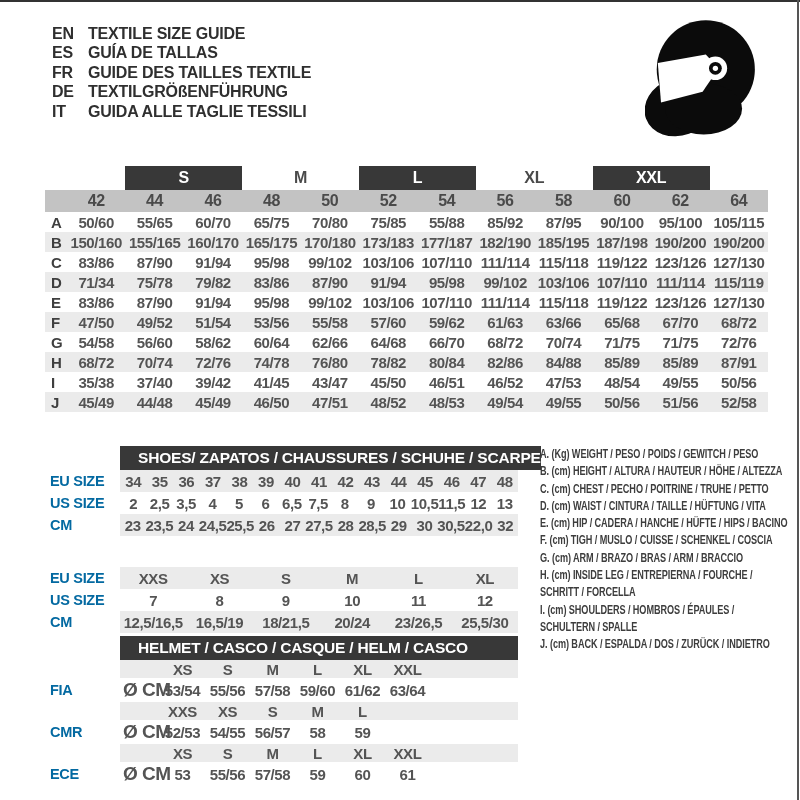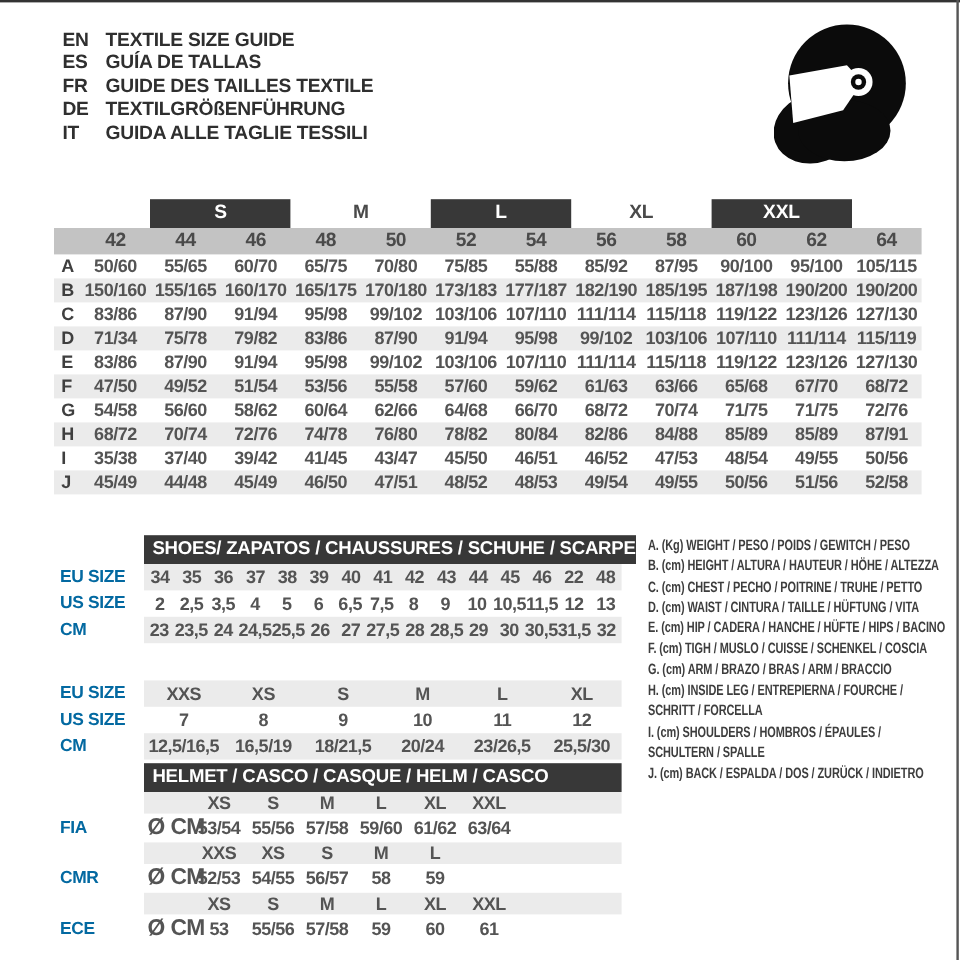--- a/index.html
+++ b/index.html
@@ -28,21 +28,21 @@
   .cols-row{height:22px;background:#c3c3c3;align-items:center;}
   .trow{height:20px;align-items:center;}
   .trow.alt{background:#ebebeb;}
   .cell{text-align:center;font-size:15px;letter-spacing:-0.4px;color:#545454;white-space:nowrap;}
   .lbl{text-align:left;padding-left:6px;color:#3f3f3f;}
   .col-num{font-size:16px;color:#4a4a4a;}
 
   
   .sub{position:absolute;left:45px;width:473px;}
   .sub-titlerow{display:grid;grid-template-columns:75px 1fr;height:24px;}
-  .sub-title{background:#383838;color:#fff;display:flex;align-items:center;padding-left:7px;font-size:15.5px;letter-spacing:-0.2px;white-space:nowrap;}
+  .sub-title{background:#383838;color:#fff;display:flex;align-items:center;padding-left:18px;font-size:15.5px;letter-spacing:-0.2px;white-space:nowrap;}
   .sub-row{display:grid;grid-template-columns:75px 1fr;height:22px;align-items:center;}
   .sub-lbl{font-size:14.5px;color:#0369a1;padding-left:5px;letter-spacing:-0.3px;white-space:nowrap;}
   .sub-vals{display:grid;align-items:center;height:100%;}
   .gray{background:#ebebeb;}
   .band-row{height:18px;}
   .std-row{height:24px;}
   .helm-vals{display:grid;grid-template-columns:40px repeat(6,45px) 1fr;align-items:center;height:100%;}
   .unit{text-align:left;padding-left:3px;font-size:19px;letter-spacing:-0.5px;}
 
   
@@ -282,21 +282,21 @@
           <div class="cell">37</div>
           <div class="cell">38</div>
           <div class="cell">39</div>
           <div class="cell">40</div>
           <div class="cell">41</div>
           <div class="cell">42</div>
           <div class="cell">43</div>
           <div class="cell">44</div>
           <div class="cell">45</div>
           <div class="cell">46</div>
-          <div class="cell">22</div>
+          <div class="cell">47</div>
           <div class="cell">48</div>
         </div>
       </div>
       <div class="sub-row">
         <div class="sub-lbl">US SIZE</div>
         <div class="sub-vals" style="grid-template-columns: repeat(15, 1fr);">
           <div class="cell">2</div>
           <div class="cell">2,5</div>
           <div class="cell">3,5</div>
           <div class="cell">4</div>
@@ -322,21 +322,21 @@
           <div class="cell">24,5</div>
           <div class="cell">25,5</div>
           <div class="cell">26</div>
           <div class="cell">27</div>
           <div class="cell">27,5</div>
           <div class="cell">28</div>
           <div class="cell">28,5</div>
           <div class="cell">29</div>
           <div class="cell">30</div>
           <div class="cell">30,5</div>
-          <div class="cell">31,5</div>
+          <div class="cell">22,0</div>
           <div class="cell">32</div>
         </div>
       </div>
     </div>
   <div class="sub" id="glovesTable" style="top:543px">
       <div class="sub-titlerow">
         <div class="sub-lbl"></div>
       </div>
       <div class="sub-row">
         <div class="sub-lbl">EU SIZE</div>

